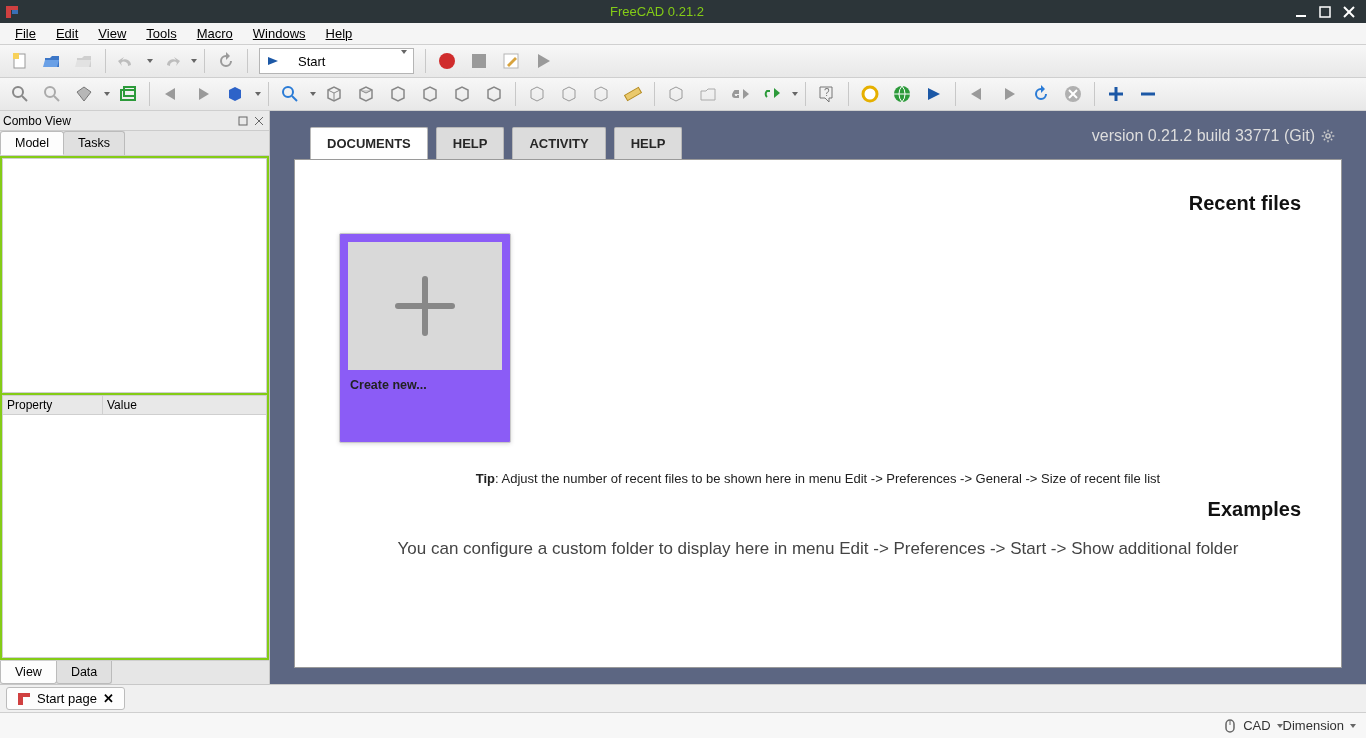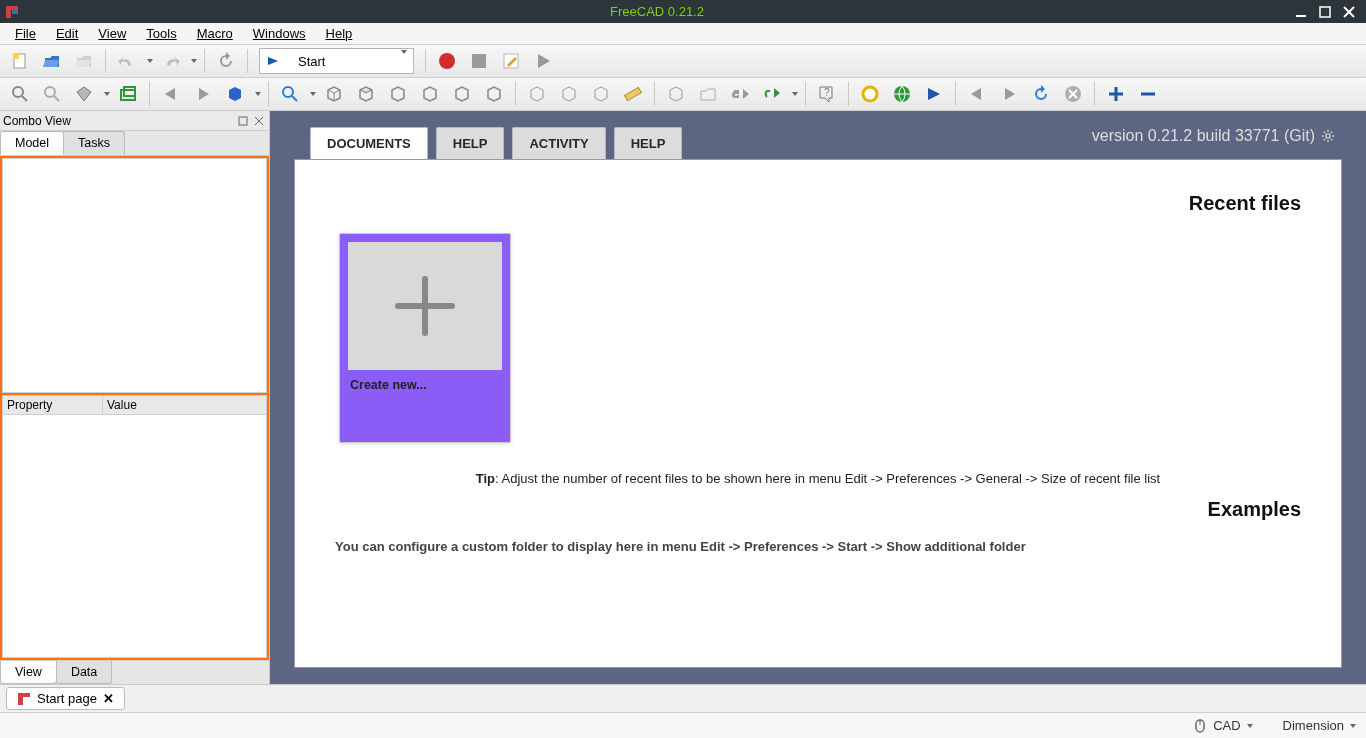--- a/index.html
+++ b/index.html
@@ -88,21 +88,21 @@
   
   .main-area {
     flex:1;
     display:flex;
     min-height:0;
   }
 
   
   .combo-view {
     width: 270px;
-    background:#f97316;
+    background:#84cc16;
     border-right:1px solid #c8c8c8;
     display:flex;
     flex-direction:column;
   }
   .combo-header {
     height: 20px;
     background:#eaeaea;
     border-bottom:1px solid #ccc;
     display:flex;
     align-items:center;
@@ -212,21 +212,21 @@
     flex:1;
     background:#d9d9d9;
     display:flex;
     align-items:center;
     justify-content:center;
     margin-bottom:6px;
   }
   .card-label{ font-weight:bold; font-size:12.5px; color:#222; padding: 2px;}
   .tip-row { text-align:center; font-size:13px; color:#222; margin-top:28px; margin-bottom:10px;}
   .tip-row b { font-weight:700;}
-  .cfg-row { text-align:left; font-size:13px; color:#444; margin-top:8px; margin-bottom:20px;font-weight:bold;}
+  .cfg-row { text-align:center; font-size:17px; color:#444; margin-top:8px; margin-bottom:20px;}
 
   
   .doc-tabs {
     background:#f0f0f0;
     display:flex;
     align-items:center;
     height: 28px;
     padding-left:6px;
     border-top:1px solid #c8c8c8;
     gap:4px;
@@ -245,21 +245,20 @@
 
   
   .statusbar {
     height: 26px;
     background:#f7f7f7;
     border-top:1px solid #cfcfcf;
     display:flex;
     align-items:center;
     justify-content:flex-end;
     padding: 0 10px;
-    gap: 30px;
     font-size:13px;
     color:#333;
   }
   .status-seg { display:flex; align-items:center; gap:6px;}
   .status-seg .caret { width:0;height:0;border-left:3px solid transparent;border-right:3px solid transparent;border-top:4px solid #666;}
 
   svg { display:block; }
 </style>
 </head>
 <body>

